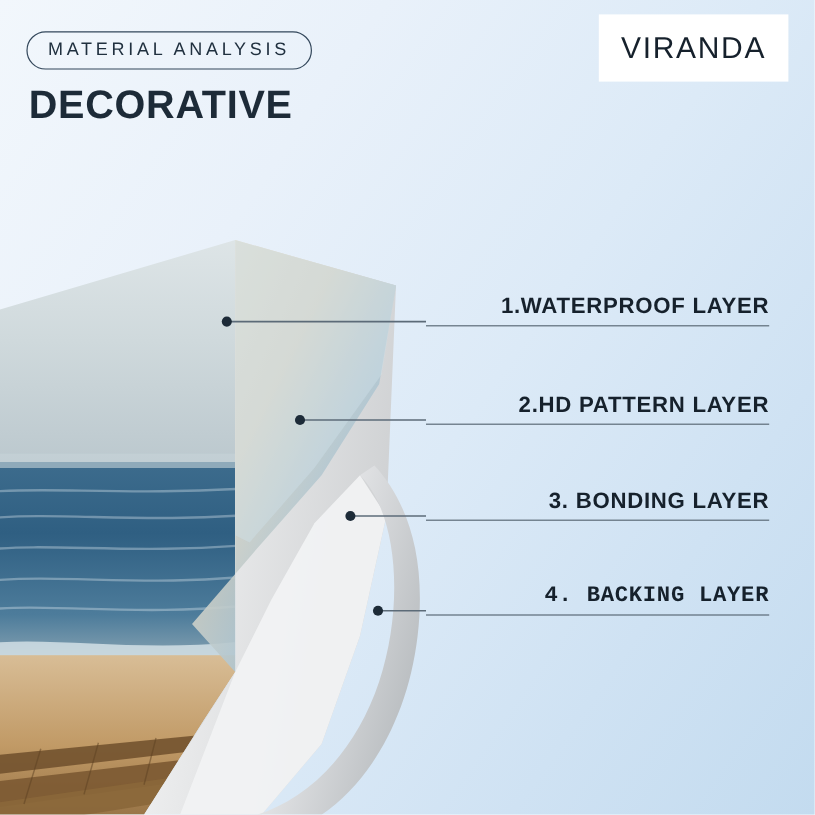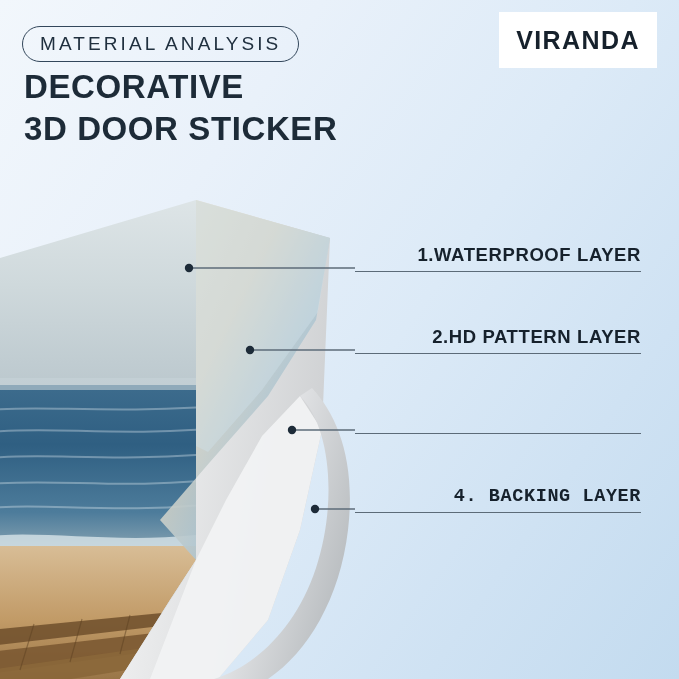--- a/index.html
+++ b/index.html
@@ -21,21 +21,21 @@
   }
 
   
   .eyebrow {
     position: absolute;
     left: 22px;
     top: 26px;
     border: 1.6px solid #33475b;
     border-radius: 18px;
     padding: 7px 17px 8px 17px;
-    font-size: 19px;
+    font-size: 15px;
     letter-spacing: 3.1px;
     color: #20303f;
     font-weight: 400;
     line-height: 1;
     white-space: nowrap;
   }
   .title {
     position: absolute;
     left: 24px;
     top: 66px;
@@ -54,21 +54,21 @@
     top: 12px;
     background: #ffffff;
     width: 158px;
     height: 56px;
     display: flex;
     align-items: center;
     justify-content: center;
   }
   .brand-box .brand {
     font-size: 25px;
-    font-weight: bold;
+    font-weight: normal;
     letter-spacing: 1.4px;
     color: #16212c;
   }
 
   
   .art {
     position: absolute;
     left: 0;
     top: 200px;
     width: 430px;
@@ -120,21 +120,20 @@
 </style>
 </head>
 <body>
 
 <div class="poster">
 
   <div class="eyebrow">MATERIAL ANALYSIS</div>
 
   <div class="title">
     <span>DECORATIVE</span>
-    <span class="line2">3D DOOR STICKER</span>
   </div>
 
   <div class="brand-box">
     <span class="brand">VIRANDA</span>
   </div>
 
   <div class="art">
     <svg width="430" height="479" viewBox="0 0 430 479" xmlns="http://www.w3.org/2000/svg">
       <defs>
         <linearGradient id="skyGrad" x1="0" y1="0" x2="0" y2="1">
@@ -231,20 +230,21 @@
   <div class="labels">
     <div class="label-row" style="top: 0px;">
       <span class="label-text">1.WATERPROOF LAYER</span>
       <span class="rule"></span>
     </div>
     <div class="label-row" style="top: 82px;">
       <span class="label-text">2.HD PATTERN LAYER</span>
       <span class="rule"></span>
     </div>
     <div class="label-row" style="top: 162px;">
+      <span class="label-text">3. BONDING LAYER</span>
       <span class="rule"></span>
     </div>
     <div class="label-row" style="top: 241px; font-family: Liberation Mono, monospace;">
       <span class="label-text">4. BACKING LAYER</span>
       <span class="rule"></span>
     </div>
   </div>
 
 </div>
 

